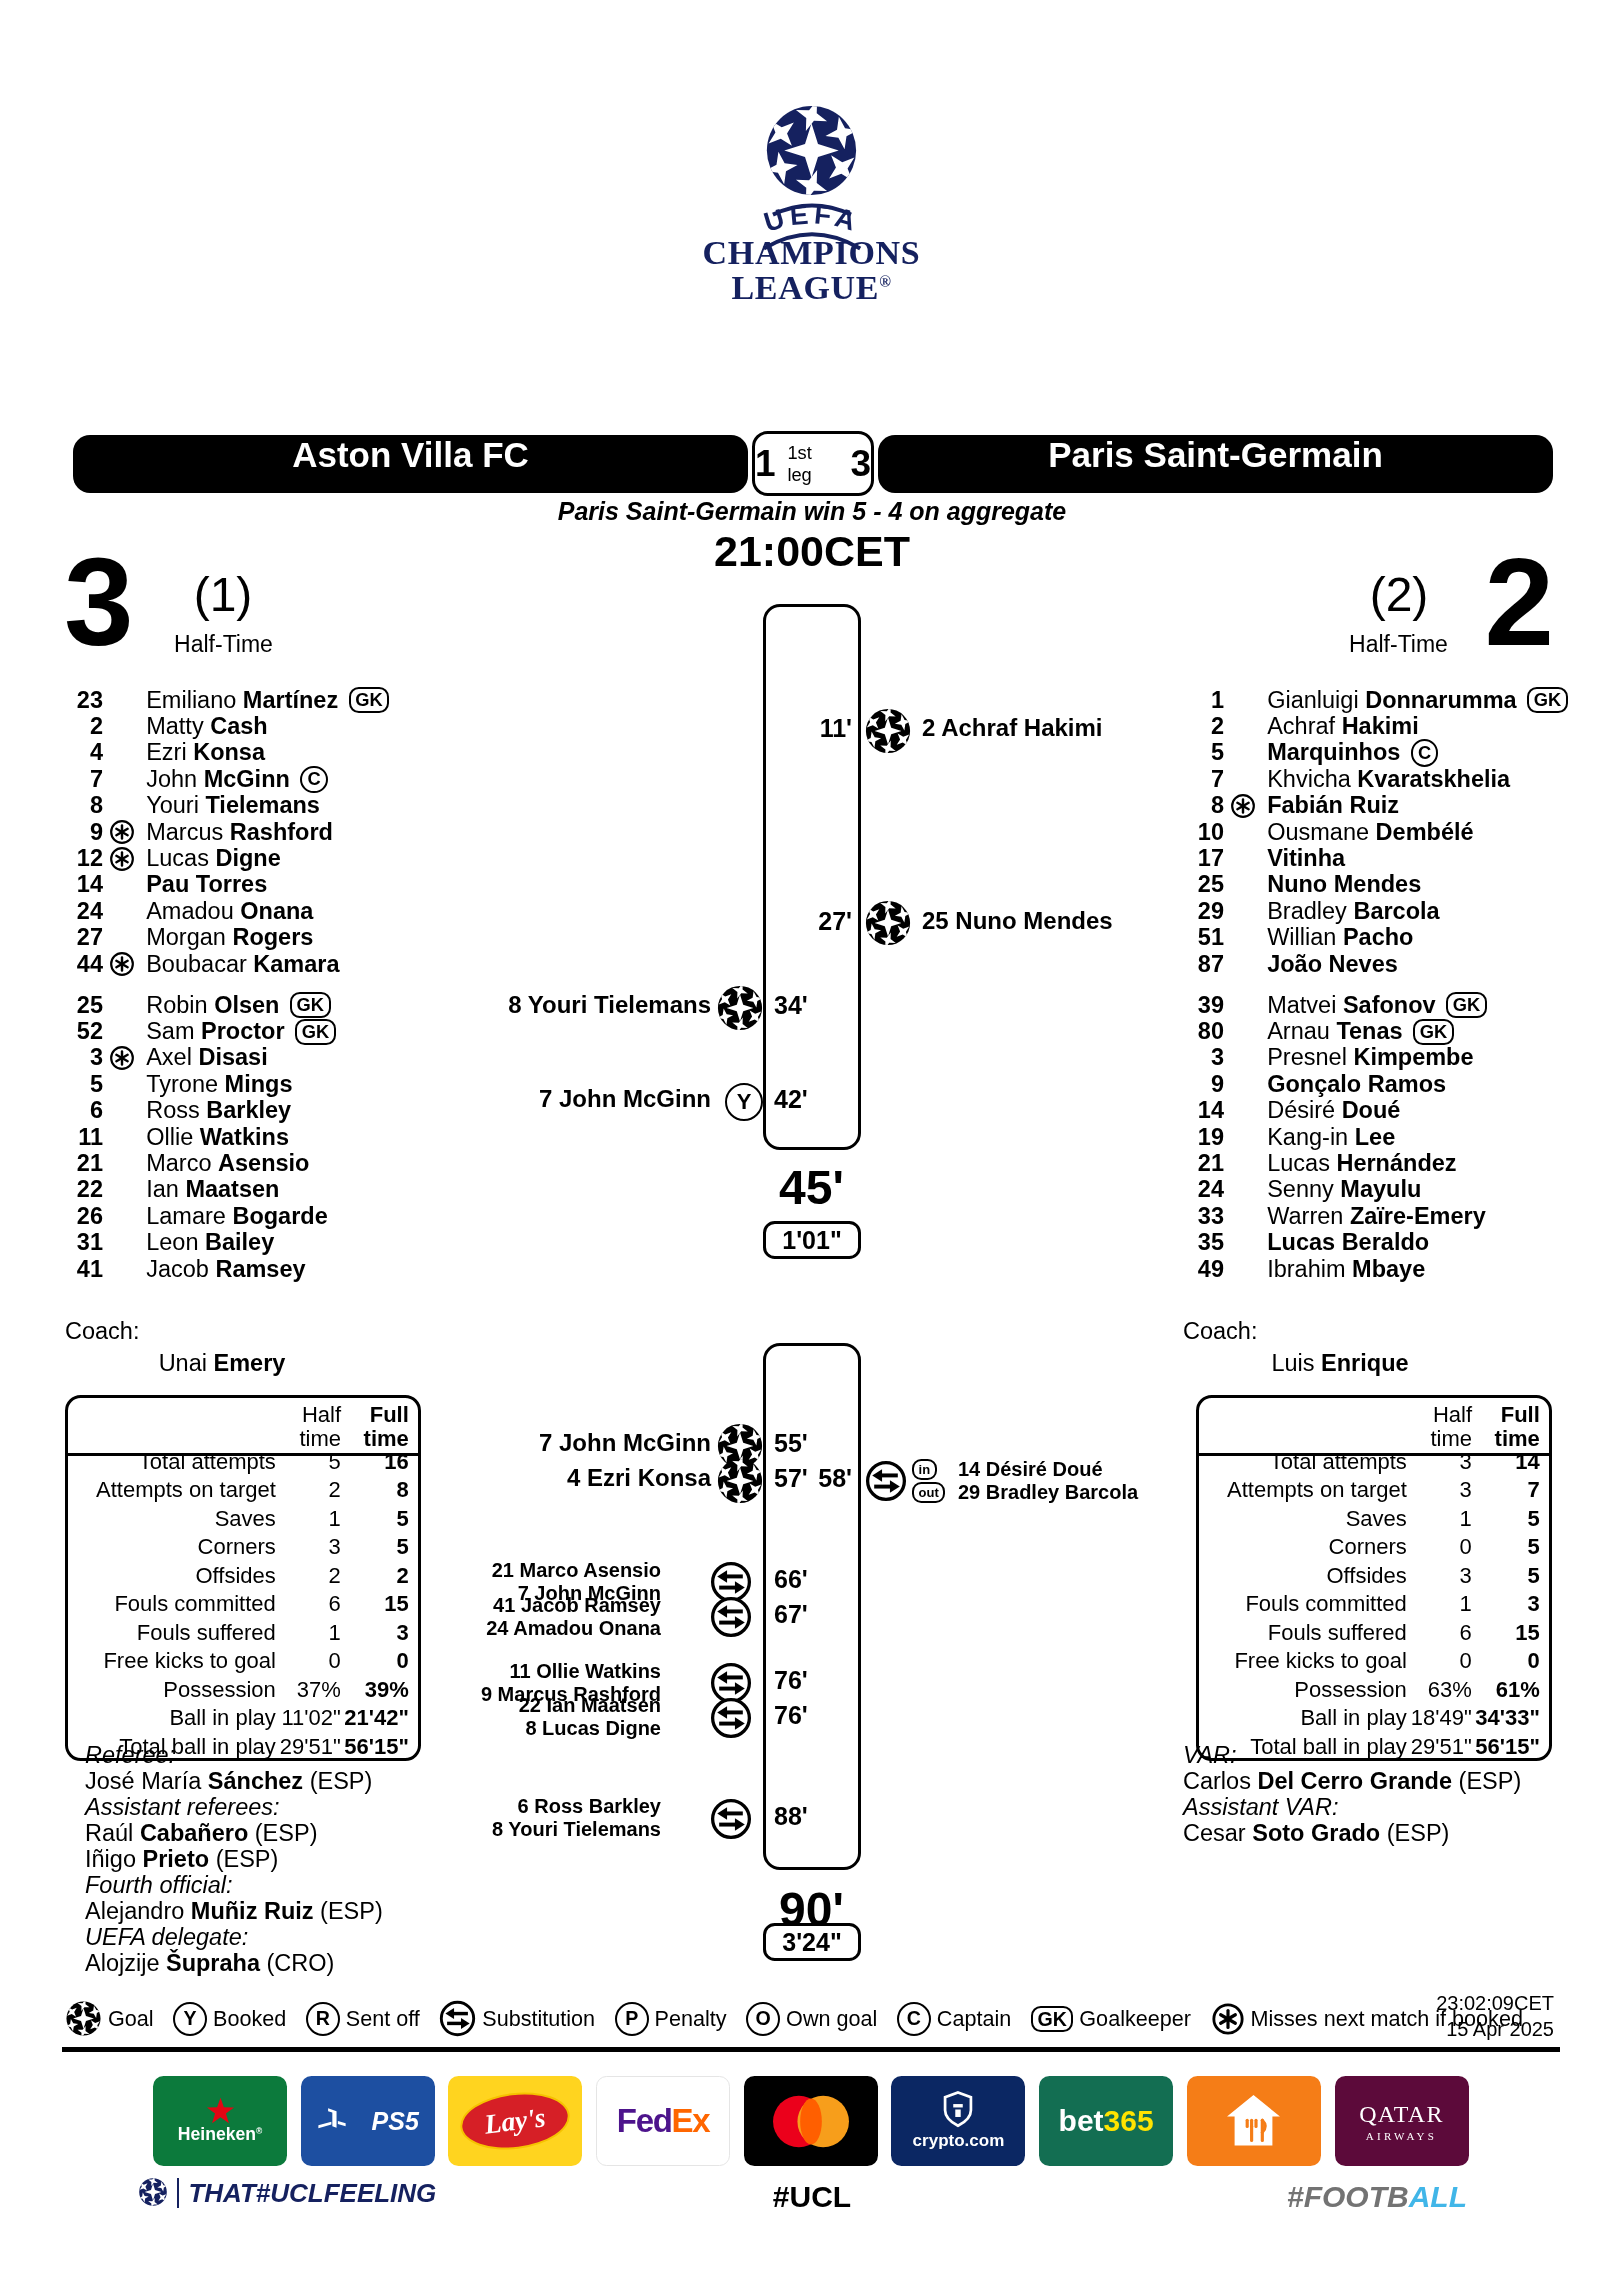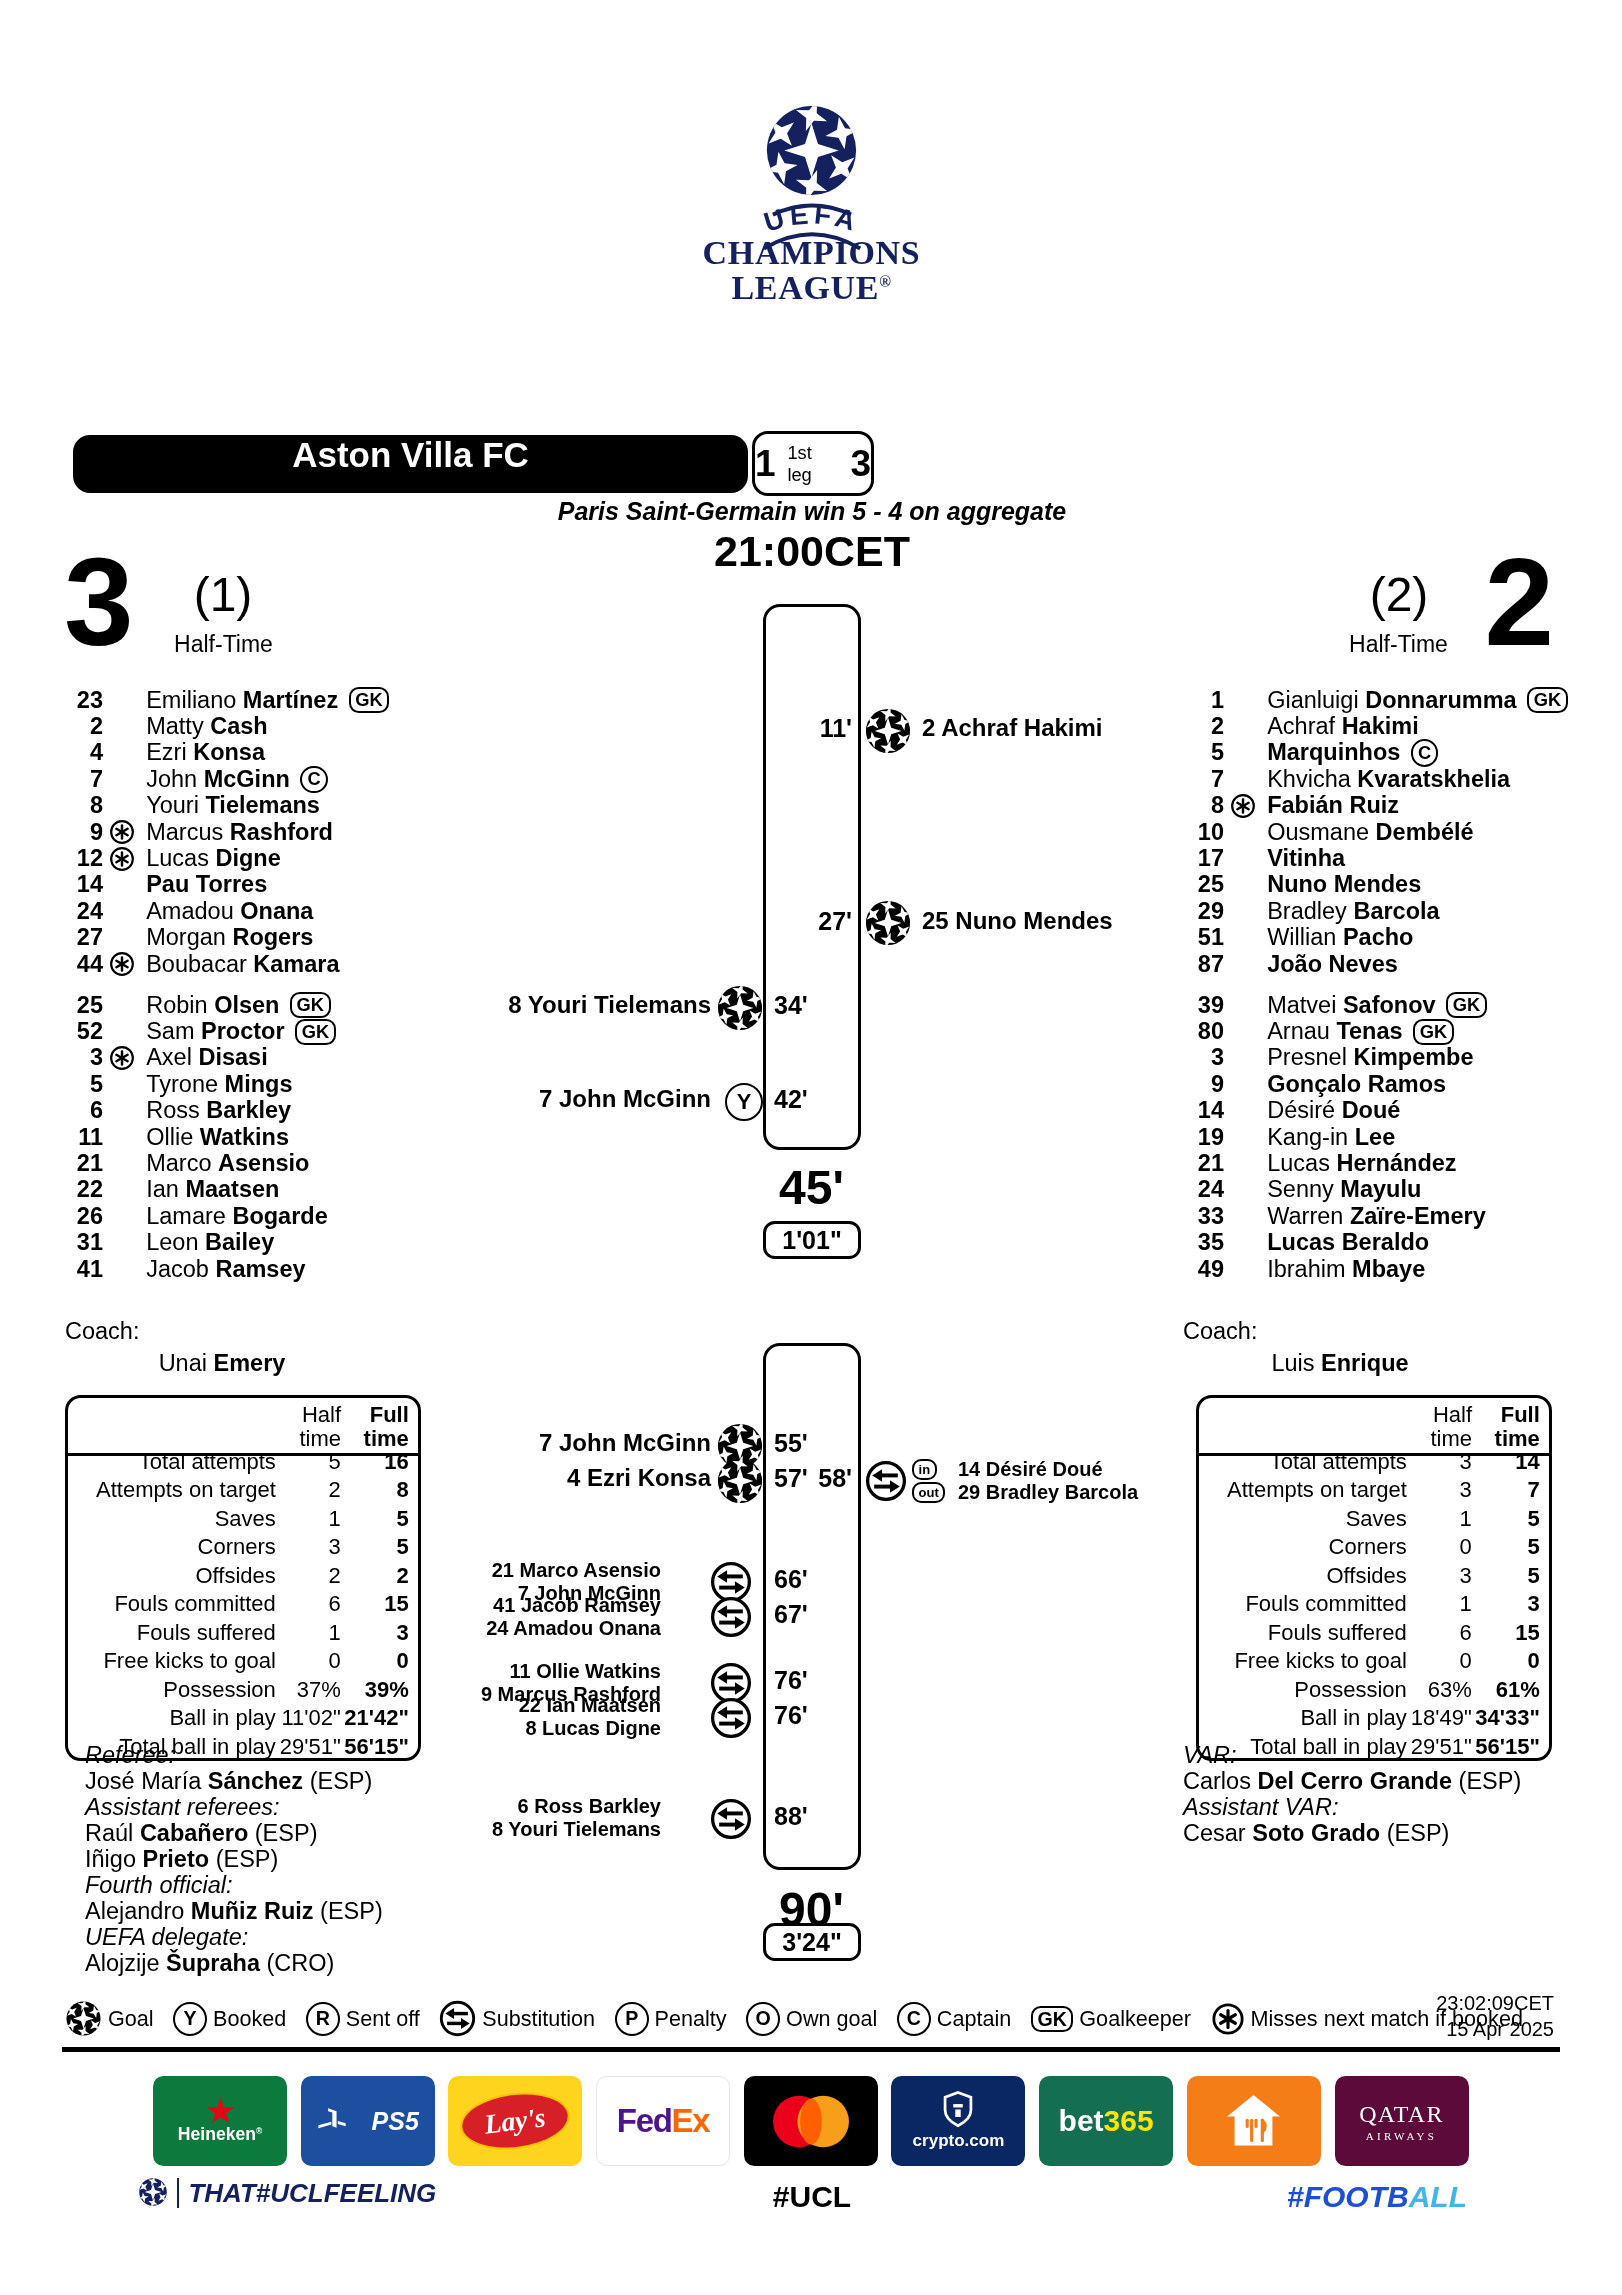--- a/index.html
+++ b/index.html
@@ -71,20 +71,23 @@
 
 
   <div class="bar abs" style="left:73px;top:435px;width:675px">
     <span class="barname">Aston Villa FC</span>
   </div>
   <div class="legbox abs" style="left:752px;top:431px;width:122px;height:65px">
     <span class="b" style="font-size:37px">1</span>
     <span style="font-size:18.3px">1st leg</span>
     <span class="b" style="font-size:37px">3</span>
   </div>
+  <div class="bar abs" style="left:878px;top:435px;width:675px">
+    <span class="barname">Paris Saint-Germain</span>
+  </div>
 
   <div class="abs ctr b i" style="left:387px;top:497px;width:850px;font-size:25px">Paris Saint-Germain win 5 - 4 on aggregate</div>
   <div class="abs ctr b" style="left:616px;top:527px;width:392px;font-size:43px">21:00CET</div>
 
   <div class="abs b" style="left:64px;top:546px;font-size:125px;line-height:111px">3</div>
   <div class="abs ctr" style="left:184px;top:567px;width:78px;font-size:48px">(1)</div>
   <div class="abs ctr" style="left:166px;top:631px;width:115px;font-size:23px">Half-Time</div>
   <div class="abs b rt" style="left:1478px;top:546px;width:76px;font-size:125px;line-height:111px">2</div>
   <div class="abs ctr" style="left:1360px;top:567px;width:78px;font-size:48px">(2)</div>
   <div class="abs ctr" style="left:1341px;top:631px;width:115px;font-size:23px">Half-Time</div>
@@ -874,17 +877,17 @@
             <polygon points="44.2,102.0 44.6,88.5 34.0,80.2 47.5,80.6 55.8,70.0 55.4,83.5 66.0,91.8 52.5,91.4"></polygon>
             <polygon points="2.1,71.0 13.9,64.6 15.9,51.3 22.3,63.1 35.6,65.0 23.7,71.4 21.8,84.7 15.4,72.9"></polygon>
             <polygon points="7.9,19.0 19.3,26.0 31.8,21.1 24.8,32.5 29.8,45.0 18.3,38.0 5.8,42.9 12.8,31.5"></polygon>
           </g>
         </svg></span>
     <span style="width:2px;height:30px;background:#15215f"></span>
     <span class="b i" style="font-size:26px;color:#15215f">THAT#UCLFEELING</span>
   </div>
   <div class="abs ctr b" style="left:714px;top:2180px;width:196px;font-size:30px;color:#000000">#UCL</div>
   <div class="abs rt b i" style="left:1209px;top:2180px;width:258px;font-size:30px">
-    <span style="color:#1d4ed8">#FOOTB</span><span style="color:#41b6e8">ALL</span>
+    <span style="color:#737373">#FOOTB</span><span style="color:#41b6e8">ALL</span>
   </div>
 
 </div>
 
 
 </body></html>

